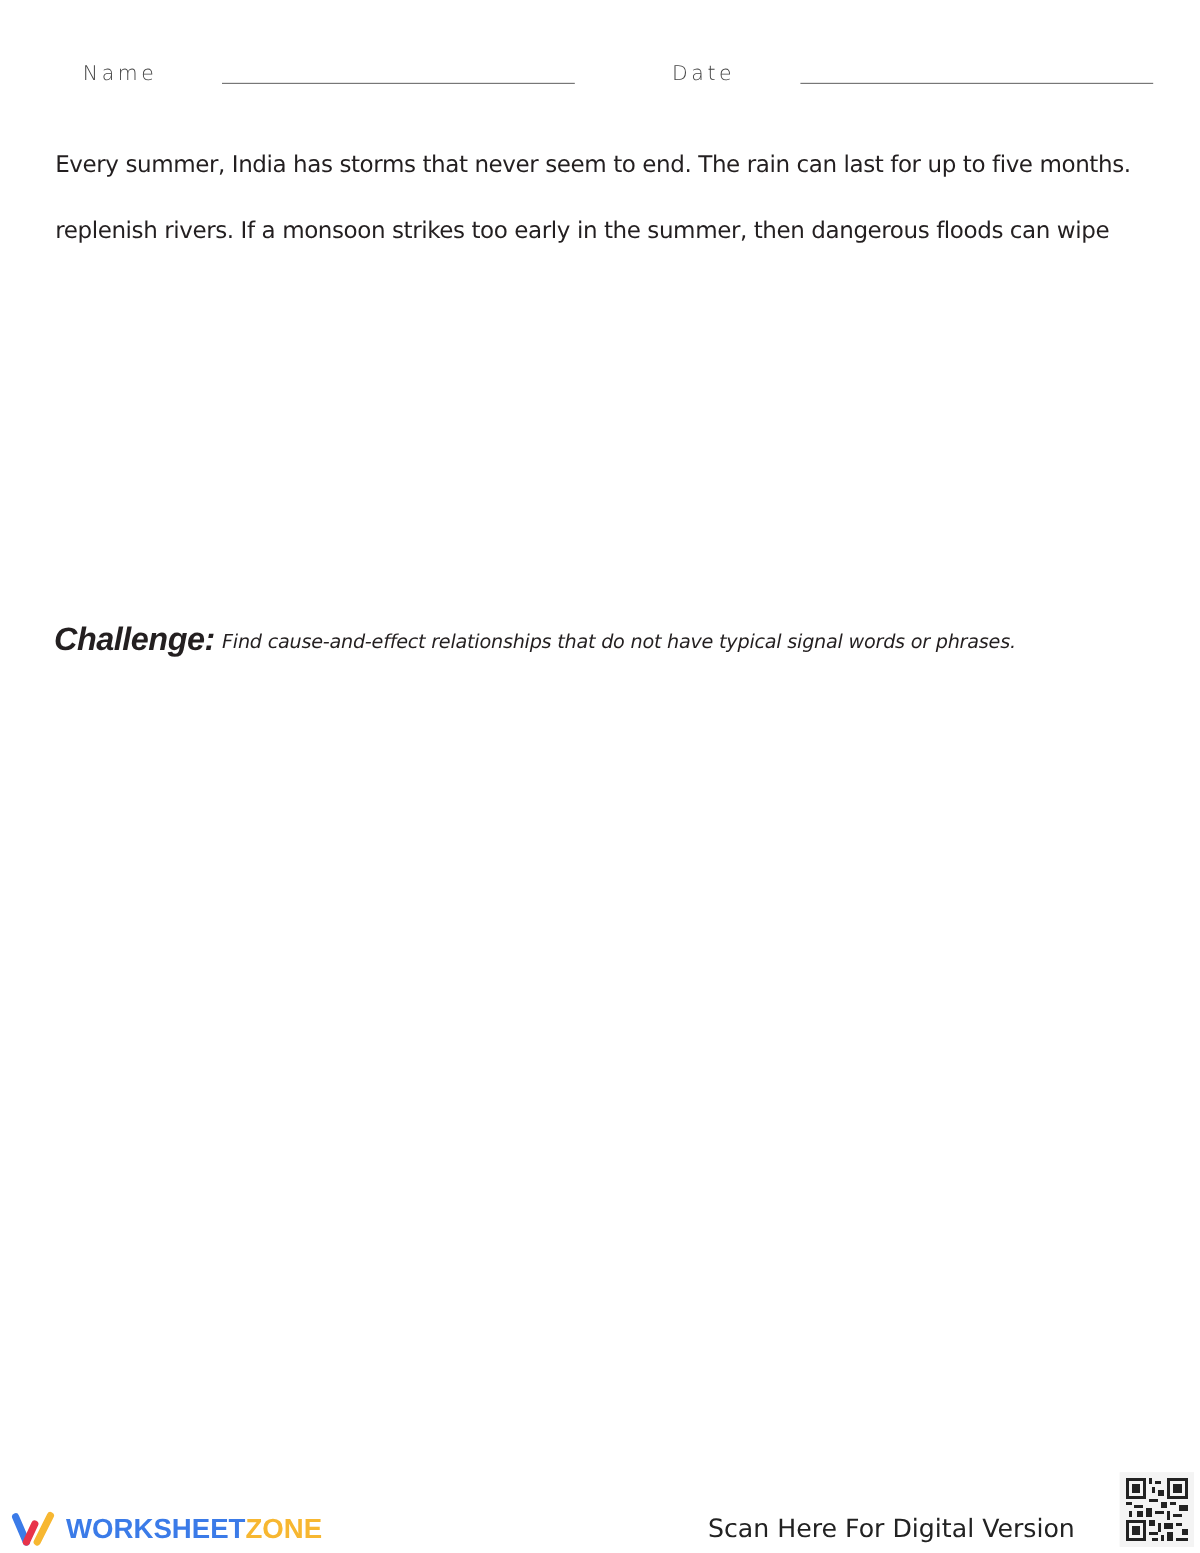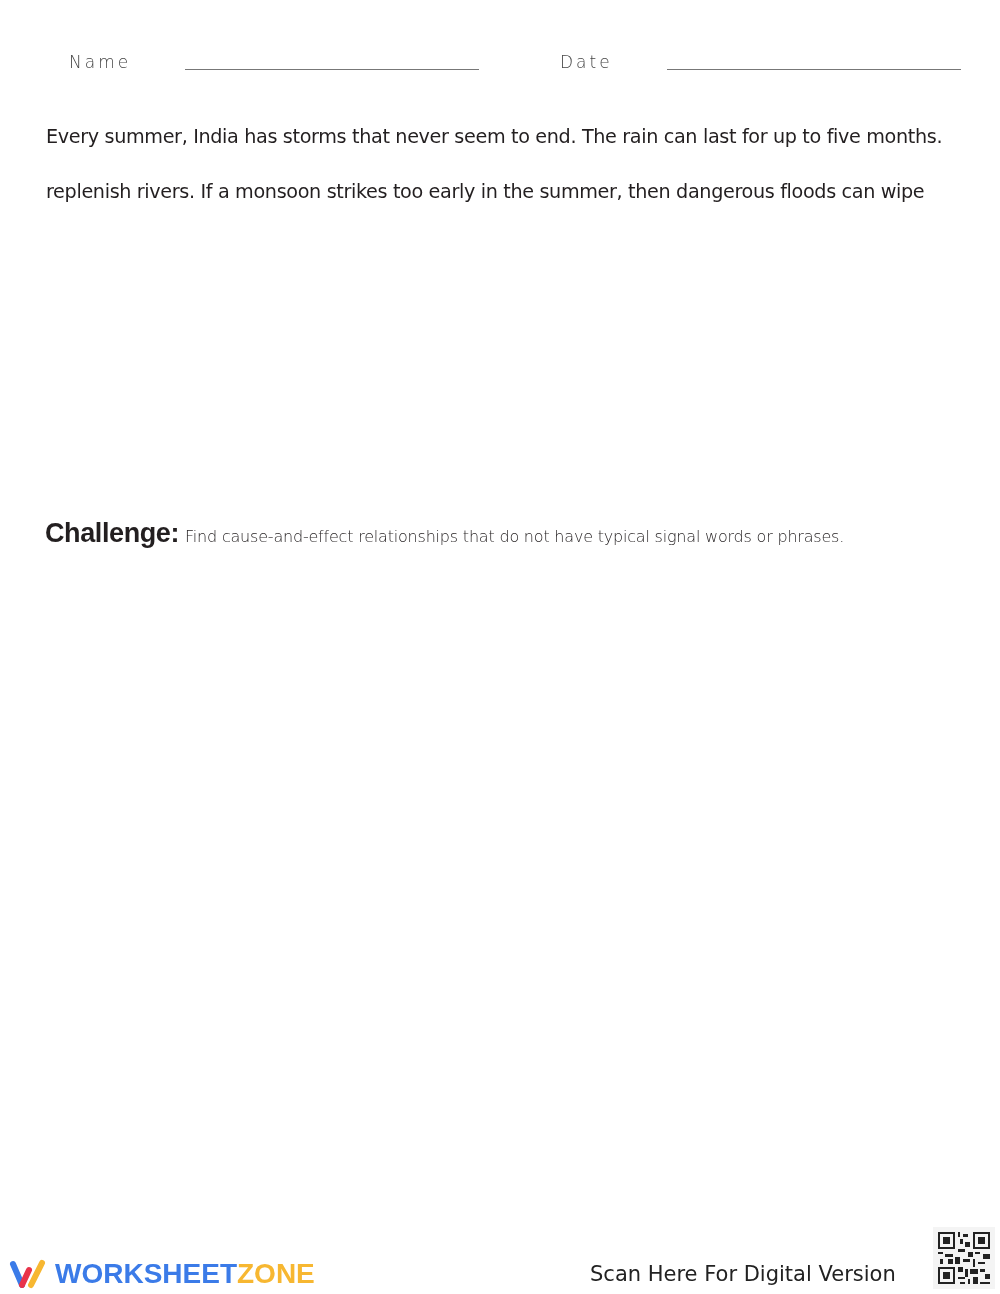--- a/index.html
+++ b/index.html
@@ -6,26 +6,26 @@
   body { width: 1000px; height: 1294px; position: relative; overflow: hidden; font-family: "DejaVu Sans", sans-serif; color: #231f20; }
   .field { position: absolute; top: 52px; display: flex; align-items: flex-end; gap: 46px; }
   .field-label { font-family: "DejaVu Sans", sans-serif; font-size: 17px; letter-spacing: 3px; color: #444; font-weight: 300; }
   .field-line { border-bottom: 1.5px solid #777; height: 0; margin-left: 8px; margin-bottom: 2px; }
   #name-field { left: 69px; }
   #name-field .field-line { width: 294px; }
   #date-field { left: 560px; }
   #date-field .field-line { width: 294px; }
   .passage { position: absolute; left: 46px; top: 118px; width: 920px; }
   .passage-line { font-family: "DejaVu Sans", sans-serif; font-size: 19.2px; height: 55px; line-height: 38px; white-space: nowrap; color: #231f20; letter-spacing: -0.35px; }
-  .challenge { position: absolute; left: 45px; top: 516px; display: flex; align-items: flex-end; }
+  .challenge { position: absolute; left: 45px; top: 516px; display: flex; align-items: flex-start; font-style: italic; }
   .challenge-label { font-family: "Liberation Sans", sans-serif; font-weight: bold; font-size: 27px; color: #231f20; letter-spacing: -0.4px; line-height: 34px; margin-right: 6px; }
   .challenge-text { font-family: "DejaVu Sans", sans-serif; font-size: 16px; color: #231f20; line-height: 27px; padding-top: 5px; font-weight: 300; letter-spacing: -0.2px; width: 720px; }
   .footer-logo { position: absolute; left: 9px; top: 1258px; display: flex; align-items: center; }
   .logo-icon { width: 40px; height: 32px; position: relative; }
-  .logo-text { font-family: "Liberation Sans", sans-serif; font-weight: bold; font-size: 28px; margin-left: 6px; letter-spacing: 0px; }
+  .logo-text { font-family: "Liberation Sans", sans-serif; font-weight: bold; font-size: 23px; margin-left: 6px; letter-spacing: 0px; }
   .logo-text .blue { color: #3b7be8; }
   .logo-text .yellow { color: #f7b731; }
   .scan-text { position: absolute; left: 590px; top: 1262px; font-family: "DejaVu Sans", sans-serif; font-size: 21px; color: #222; }
   .qr { position: absolute; left: 933px; top: 1227px; width: 62px; height: 62px; background: #f2f2f2; }
 </style>
 </head>
 <body>
 
 <div class="field" id="name-field">
   <span class="field-label">Name</span>

